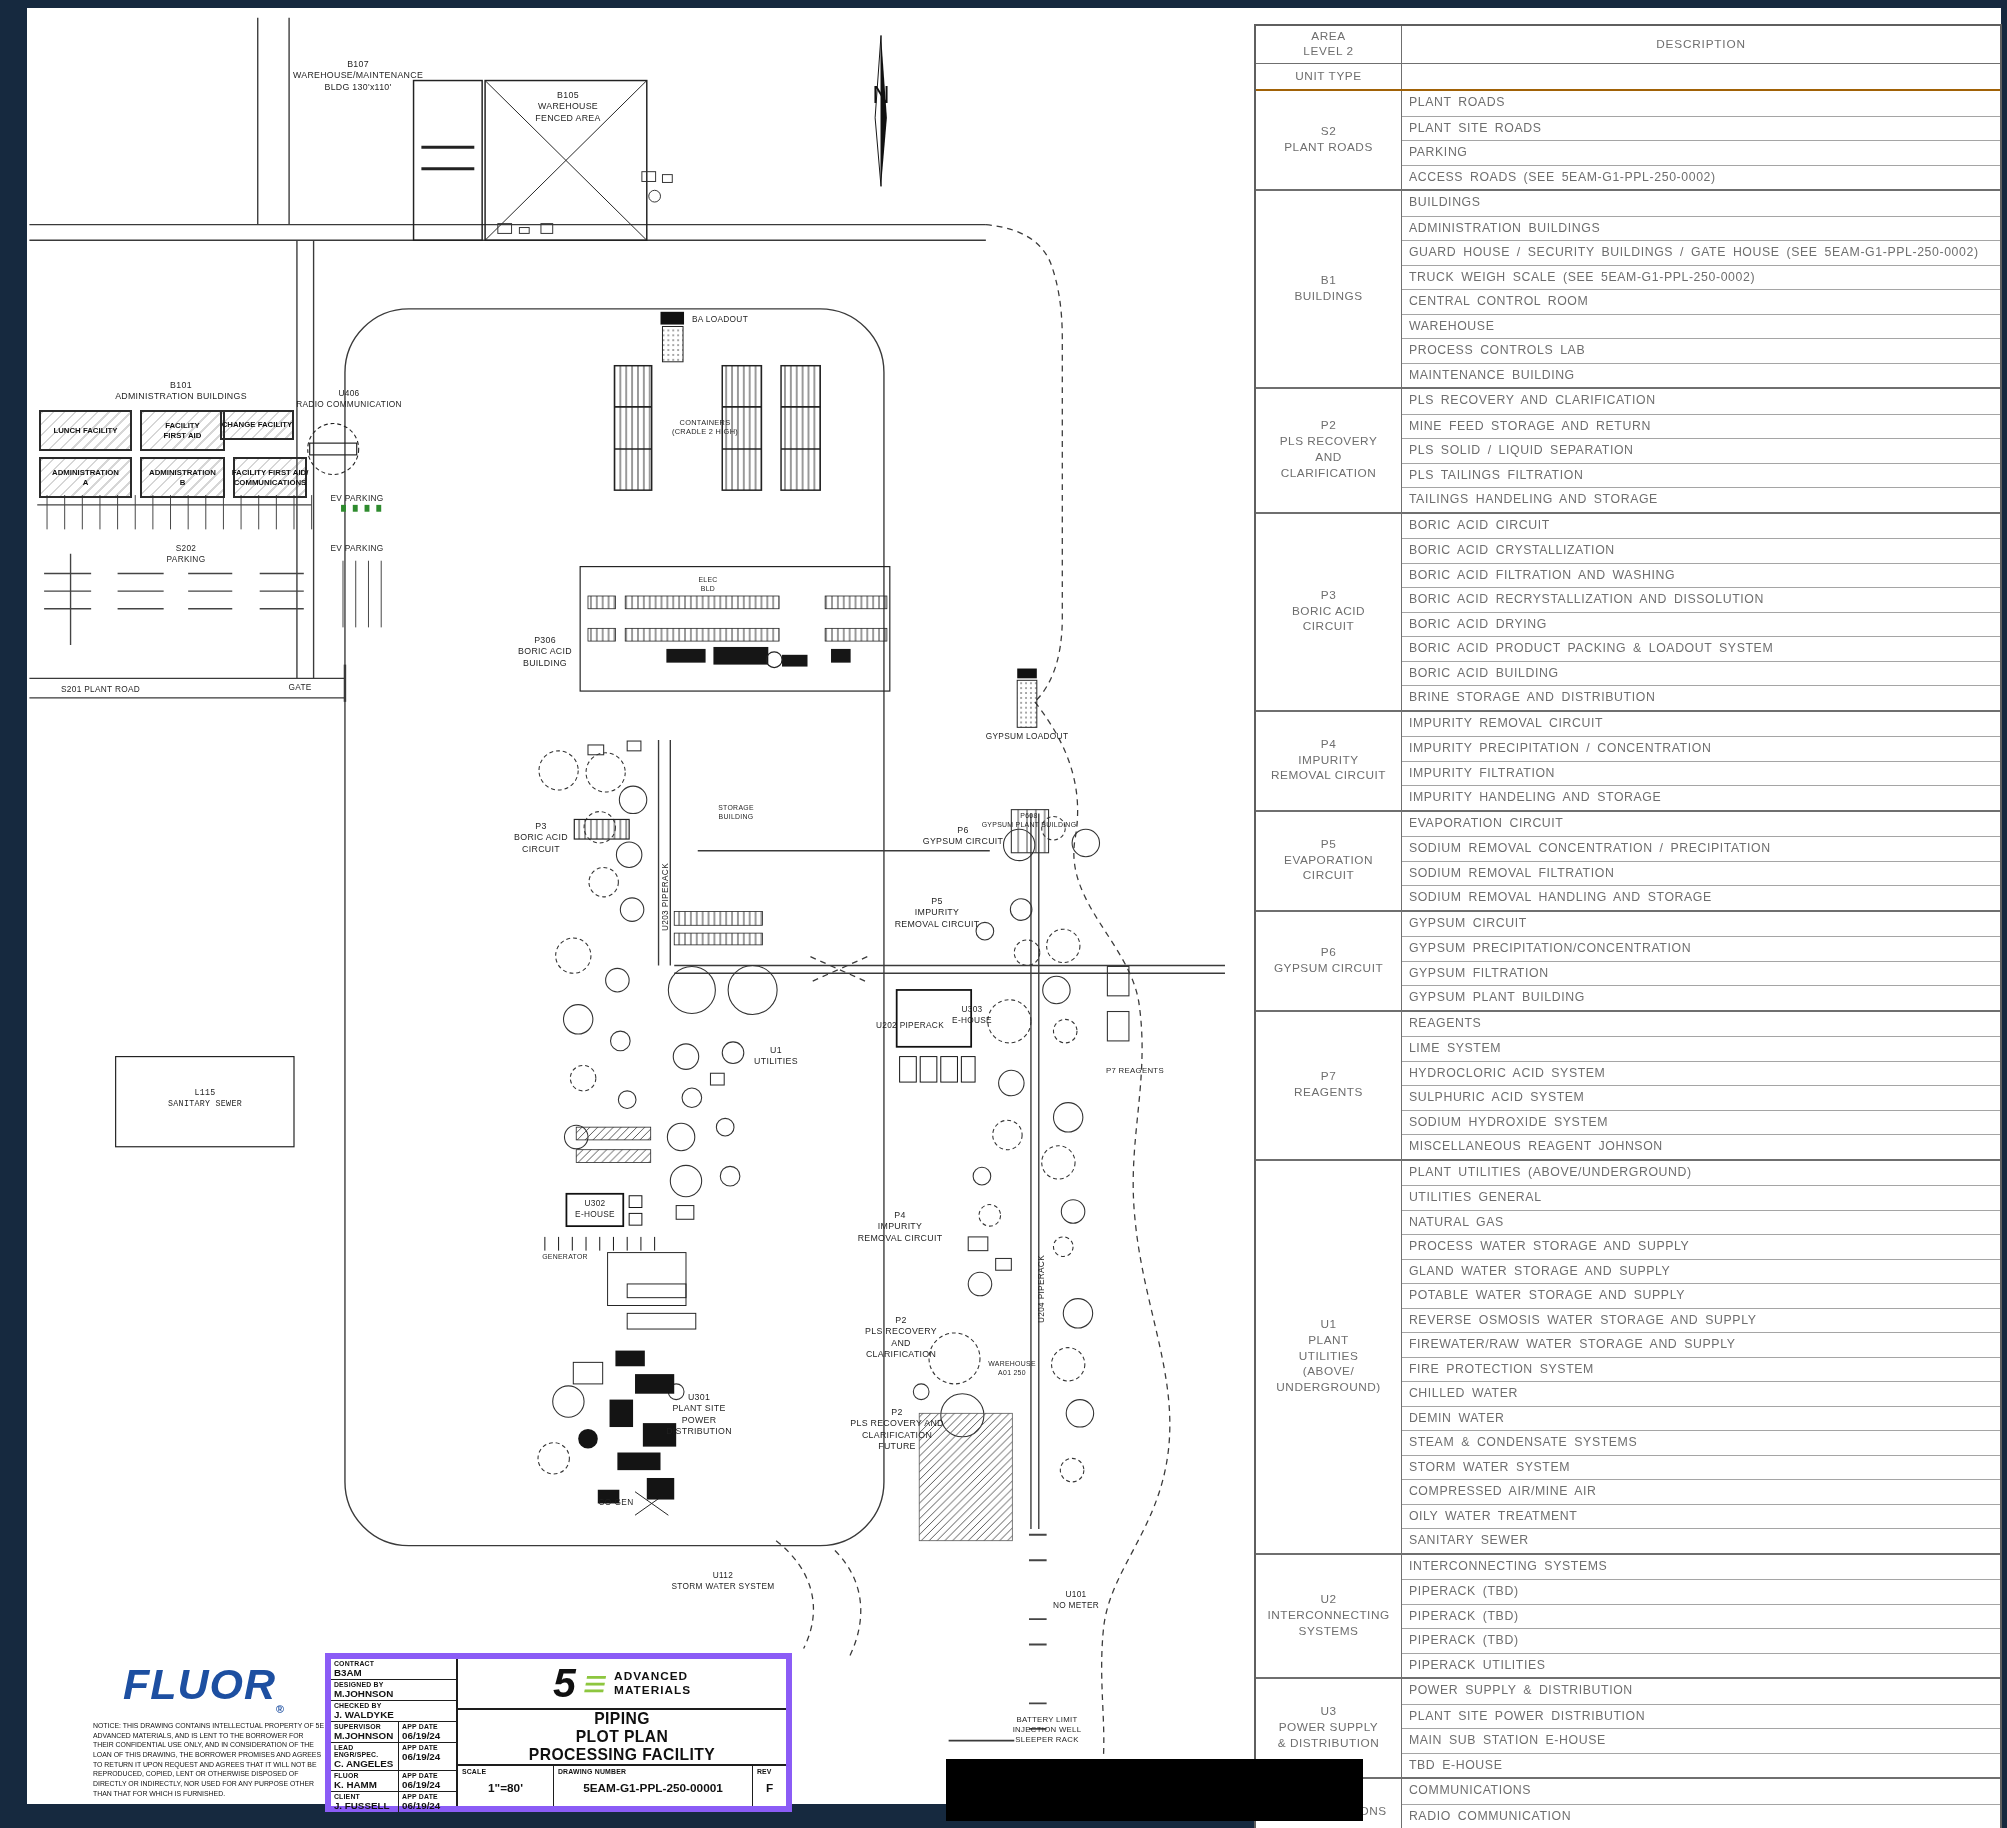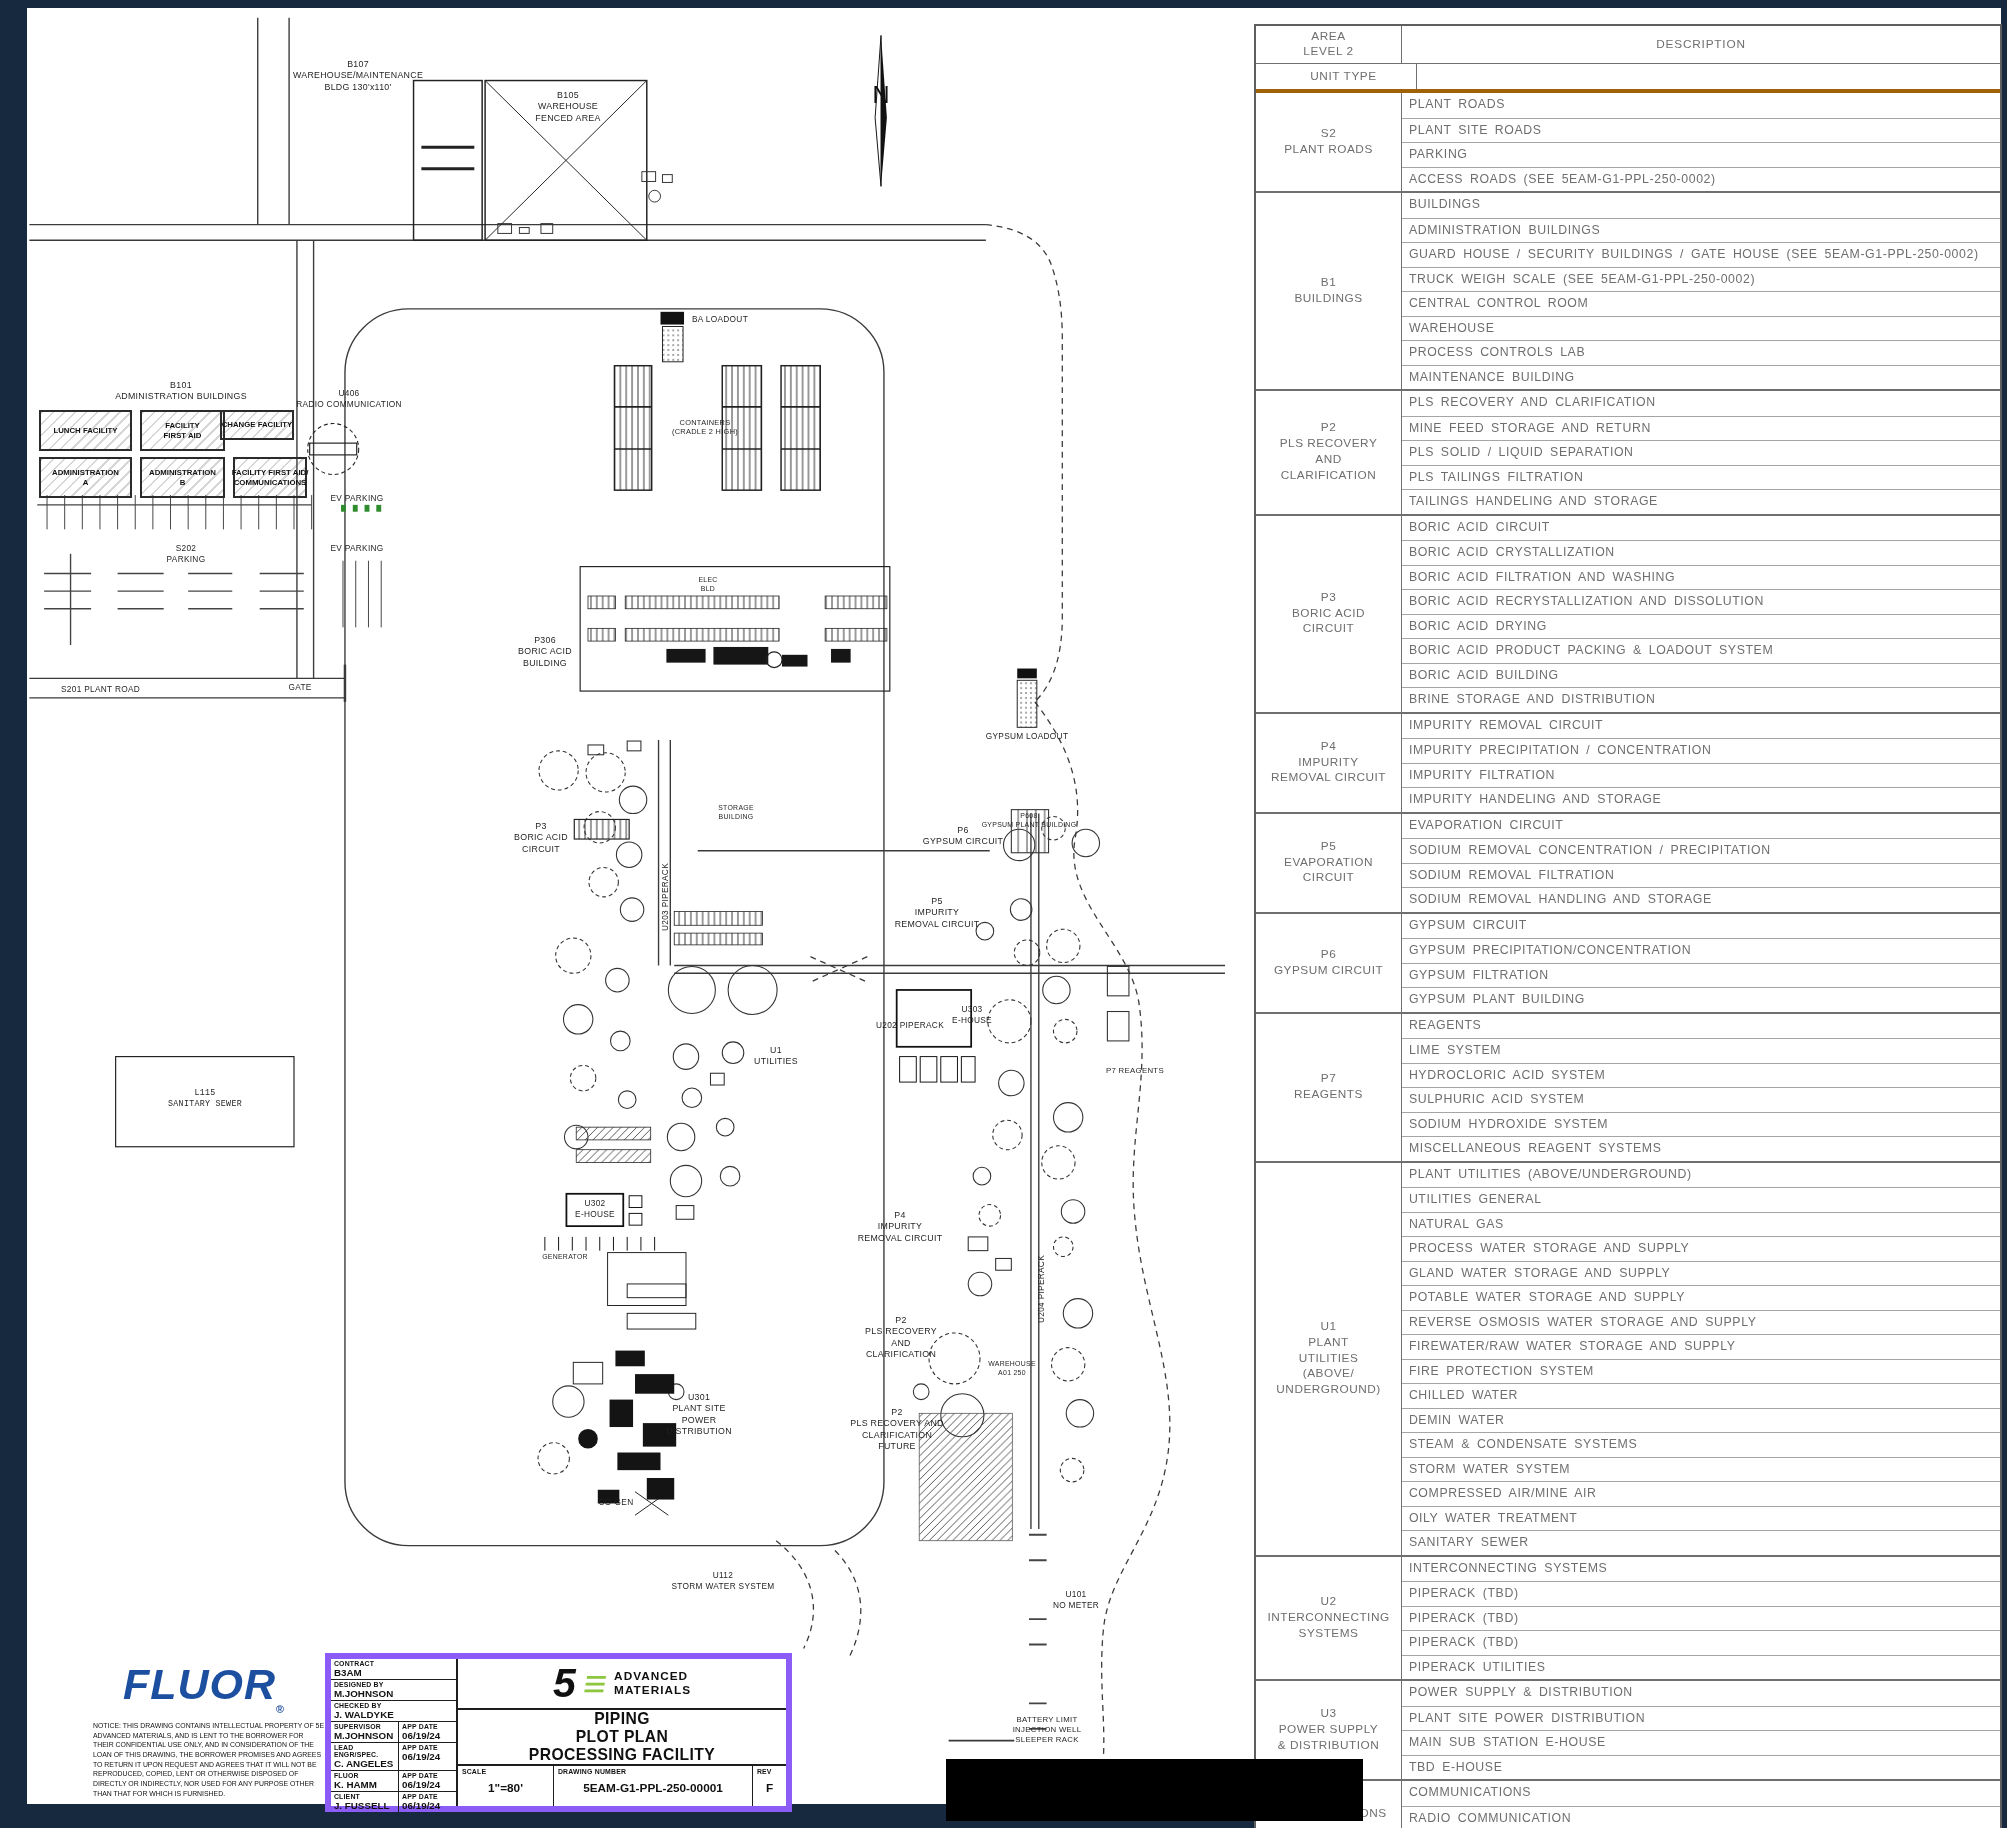--- a/index.html
+++ b/index.html
@@ -16,21 +16,21 @@
            background:repeating-linear-gradient(135deg,rgba(70,70,70,.22) 0 2px,transparent 2px 7.8px);
            display:flex;align-items:center;justify-content:center;text-align:center;
            font-size:7.8px;font-weight:700;color:#111;line-height:1.2;white-space:pre;}
   
   #legend{position:absolute;left:1254px;top:23.5px;width:748px;border:2px solid #5f5f5f;
           background:#fff;box-sizing:border-box;color:#6e6e6e;}
   #legend-header{display:flex;height:37px;border-bottom:1.5px solid #6f6f6f;}
   .lh-left{width:145px;border-right:1.5px solid #6f6f6f;display:flex;flex-direction:column;
            align-items:center;justify-content:center;font-size:11.8px;line-height:1.3;letter-spacing:0.6px;}
   .lh-right{flex:1;display:flex;align-items:center;justify-content:center;font-size:11.8px;letter-spacing:0.8px;}
-  #legend-unitrow{display:flex;height:25.5px;border-bottom:4px solid #a16207;padding-left:15px;}
+  #legend-unitrow{display:flex;height:25.5px;border-bottom:2px solid #a16207;}
   .lu-left{width:145px;border-right:1.5px solid #6f6f6f;display:flex;align-items:center;
            justify-content:center;font-size:11.8px;letter-spacing:0.6px;}
   .lu-right{flex:1;}
   .lgroup{display:flex;border-bottom:2px solid #6f6f6f;}
   .lgroup:last-child{border-bottom:none;}
   .lg-left{width:145px;border-right:1.5px solid #6f6f6f;display:flex;align-items:center;justify-content:center;}
   .lg-label{text-align:center;font-size:11.8px;line-height:1.35;letter-spacing:0.5px;}
   .lg-rows{flex:1;}
   .lg-row{height:24.5px;line-height:23.5px;border-top:1px solid #a5a5a5;padding-left:6.9px;font-size:12.3px;
           letter-spacing:0.6px;word-spacing:2.9px;white-space:nowrap;overflow:hidden;box-sizing:border-box;}
@@ -498,21 +498,21 @@
               <div>P7</div>
               <div>REAGENTS</div>
             </div>
           </div>
           <div class="lg-rows">
             <div class="lg-row">REAGENTS</div>
             <div class="lg-row">LIME SYSTEM</div>
             <div class="lg-row">HYDROCLORIC ACID SYSTEM</div>
             <div class="lg-row">SULPHURIC ACID SYSTEM</div>
             <div class="lg-row">SODIUM HYDROXIDE SYSTEM</div>
-            <div class="lg-row">MISCELLANEOUS REAGENT SYSTEMS</div>
+            <div class="lg-row">MISCELLANEOUS REAGENT JOHNSON</div>
           </div>
         </div>
         <div class="lgroup">
           <div class="lg-left">
             <div class="lg-label">
               <div>U1</div>
               <div>PLANT</div>
               <div>UTILITIES</div>
               <div>(ABOVE/</div>
               <div>UNDERGROUND)</div>

